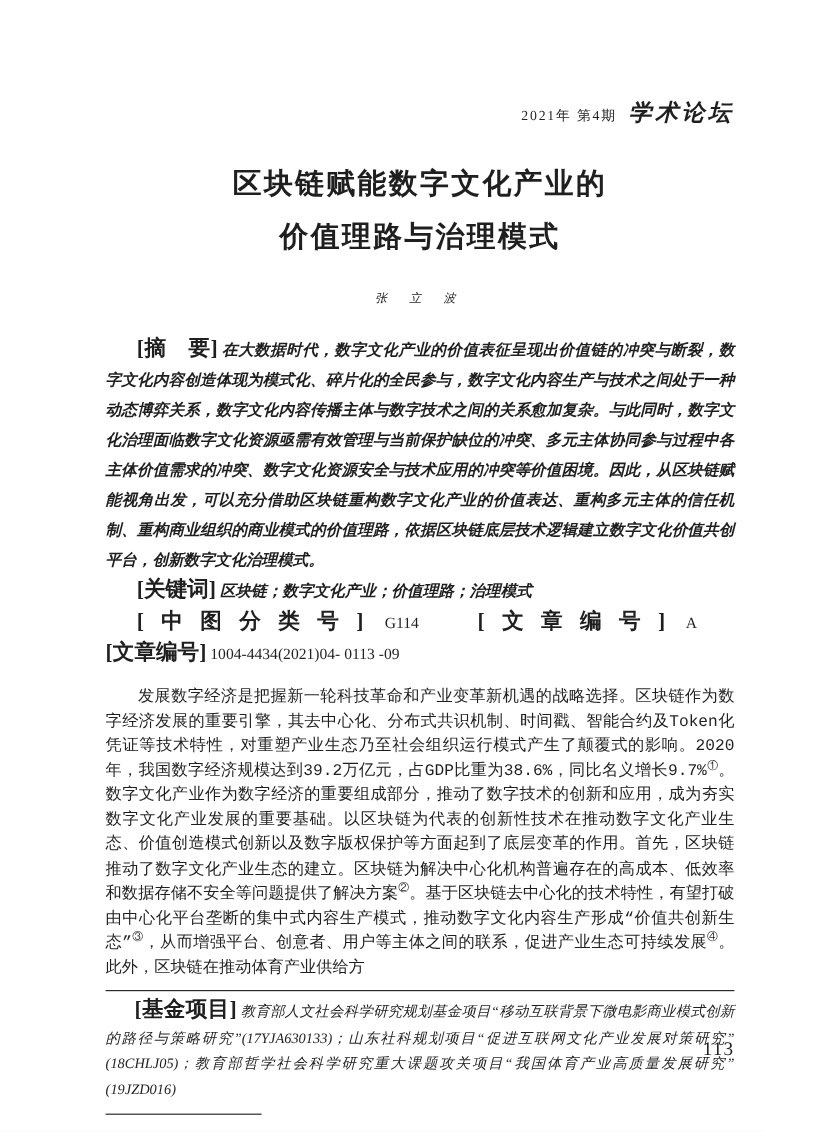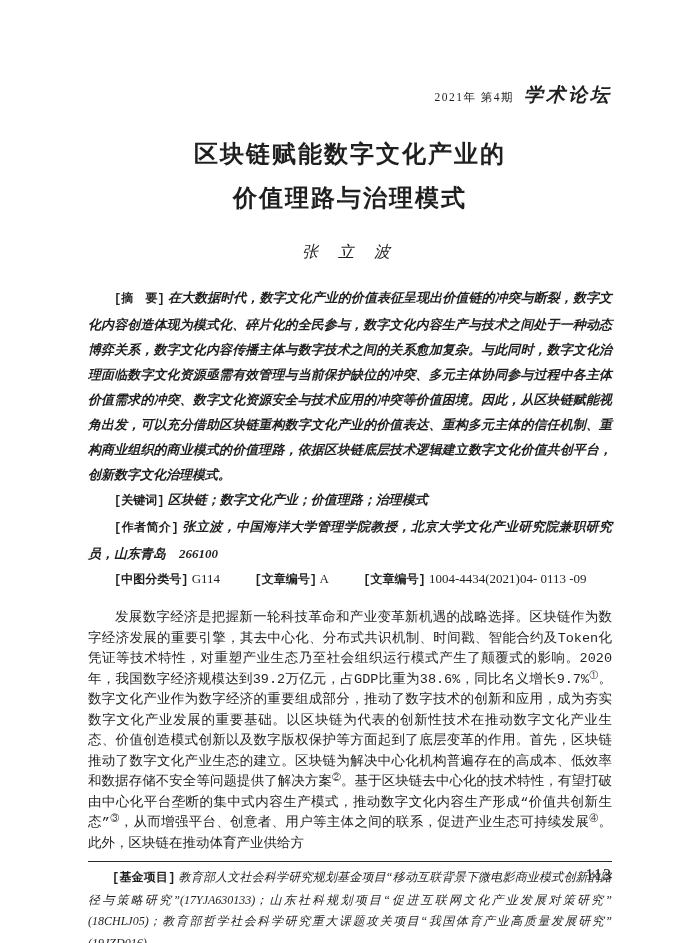--- a/index.html
+++ b/index.html
@@ -31,31 +31,31 @@
     font-weight:700;
     font-size:24px;
     line-height:44px;
     letter-spacing:2px;
   }
   .article-title span{display:block;}
   
   .author-name{
     margin-top:22px;
     text-align:center;
-    font-size:16px;
+    font-size:10px;
     letter-spacing:8px;
     font-style:italic;
   }
   
   .meta-block{margin-top:22px;font-size:13px;line-height:25px;text-align:justify;}
   .meta-block p{margin:0;text-indent:2em;}
   .kai{font-style:italic;font-weight:bold;}
   .meta-label{
-    font-family:Liberation Mono, monospace;
-    font-weight:700;font-style:normal;font-size:12px;
+    font-family:Liberation Serif, serif;
+    font-weight:700;font-style:normal;font-size:18px;
     letter-spacing:0;
   }
   .codes-line .code-group{margin-right:2.4em;white-space:nowrap;}
   .codes-line .code-group:last-child{margin-right:0;}
   .code-value{font-style:normal;}
   
   .body-paragraph{
     margin:15px 0 0 0;
     font-size:13.5px;
     line-height:20.5px;
@@ -93,21 +93,20 @@
   <h1 class="article-title">
     <span>区块链赋能数字文化产业的</span>
     <span>价值理路与治理模式</span>
   </h1>
 
   <div class="author-name">张 立 波</div>
 
   <div class="meta-block">
     <p class="abstract"><span class="meta-label">[摘　要]</span> <span class="kai">在大数据时代，数字文化产业的价值表征呈现出价值链的冲突与断裂，数字文化内容创造体现为模式化、碎片化的全民参与，数字文化内容生产与技术之间处于一种动态博弈关系，数字文化内容传播主体与数字技术之间的关系愈加复杂。与此同时，数字文化治理面临数字文化资源亟需有效管理与当前保护缺位的冲突、多元主体协同参与过程中各主体价值需求的冲突、数字文化资源安全与技术应用的冲突等价值困境。因此，从区块链赋能视角出发，可以充分借助区块链重构数字文化产业的价值表达、重构多元主体的信任机制、重构商业组织的商业模式的价值理路，依据区块链底层技术逻辑建立数字文化价值共创平台，创新数字文化治理模式。</span></p>
     <p class="keywords"><span class="meta-label">[关键词]</span> <span class="kai">区块链；数字文化产业；价值理路；治理模式</span></p>
-    <p class="author-bio"><span class="meta-label">[作者简介]</span> <span class="kai">张立波，中国海洋大学管理学院教授，北京大学文化产业研究院兼职研究员，山东青岛　266100</span></p>
     <p class="codes-line">
       <span class="code-group"><span class="meta-label">[中图分类号]</span> <span class="code-value">G114</span></span>
       <span class="code-group"><span class="meta-label">[文章编号]</span> <span class="code-value">A</span></span>
       <span class="code-group"><span class="meta-label">[文章编号]</span> <span class="code-value">1004-4434(2021)04- 0113 -09</span></span>
     </p>
   </div>
 
   <p class="body-paragraph"><span>发展数字经济是把握新一轮科技革命和产业变革新机遇的战略选择。区块链作为数字经济发展的重要引擎，其去中心化、分布式共识机制、时间戳、智能合约及Token化凭证等技术特性，对重塑产业生态乃至社会组织运行模式产生了颠覆式的影响。2020年，我国数字经济规模达到39.2万亿元，占GDP比重为38.6%，同比名义增长9.7%</span><sup>①</sup><span>。数字文化产业作为数字经济的重要组成部分，推动了数字技术的创新和应用，成为夯实数字文化产业发展的重要基础。以区块链为代表的创新性技术在推动数字文化产业生态、价值创造模式创新以及数字版权保护等方面起到了底层变革的作用。首先，区块链推动了数字文化产业生态的建立。区块链为解决中心化机构普遍存在的高成本、低效率和数据存储不安全等问题提供了解决方案</span><sup>②</sup><span>。基于区块链去中心化的技术特性，有望打破由中心化平台垄断的集中式内容生产模式，推动数字文化内容生产形成“价值共创新生态”</span><sup>③</sup><span>，从而增强平台、创意者、用户等主体之间的联系，促进产业生态可持续发展</span><sup>④</sup><span>。此外，区块链在推动体育产业供给方</span></p>
 
   <hr class="rule-full">

